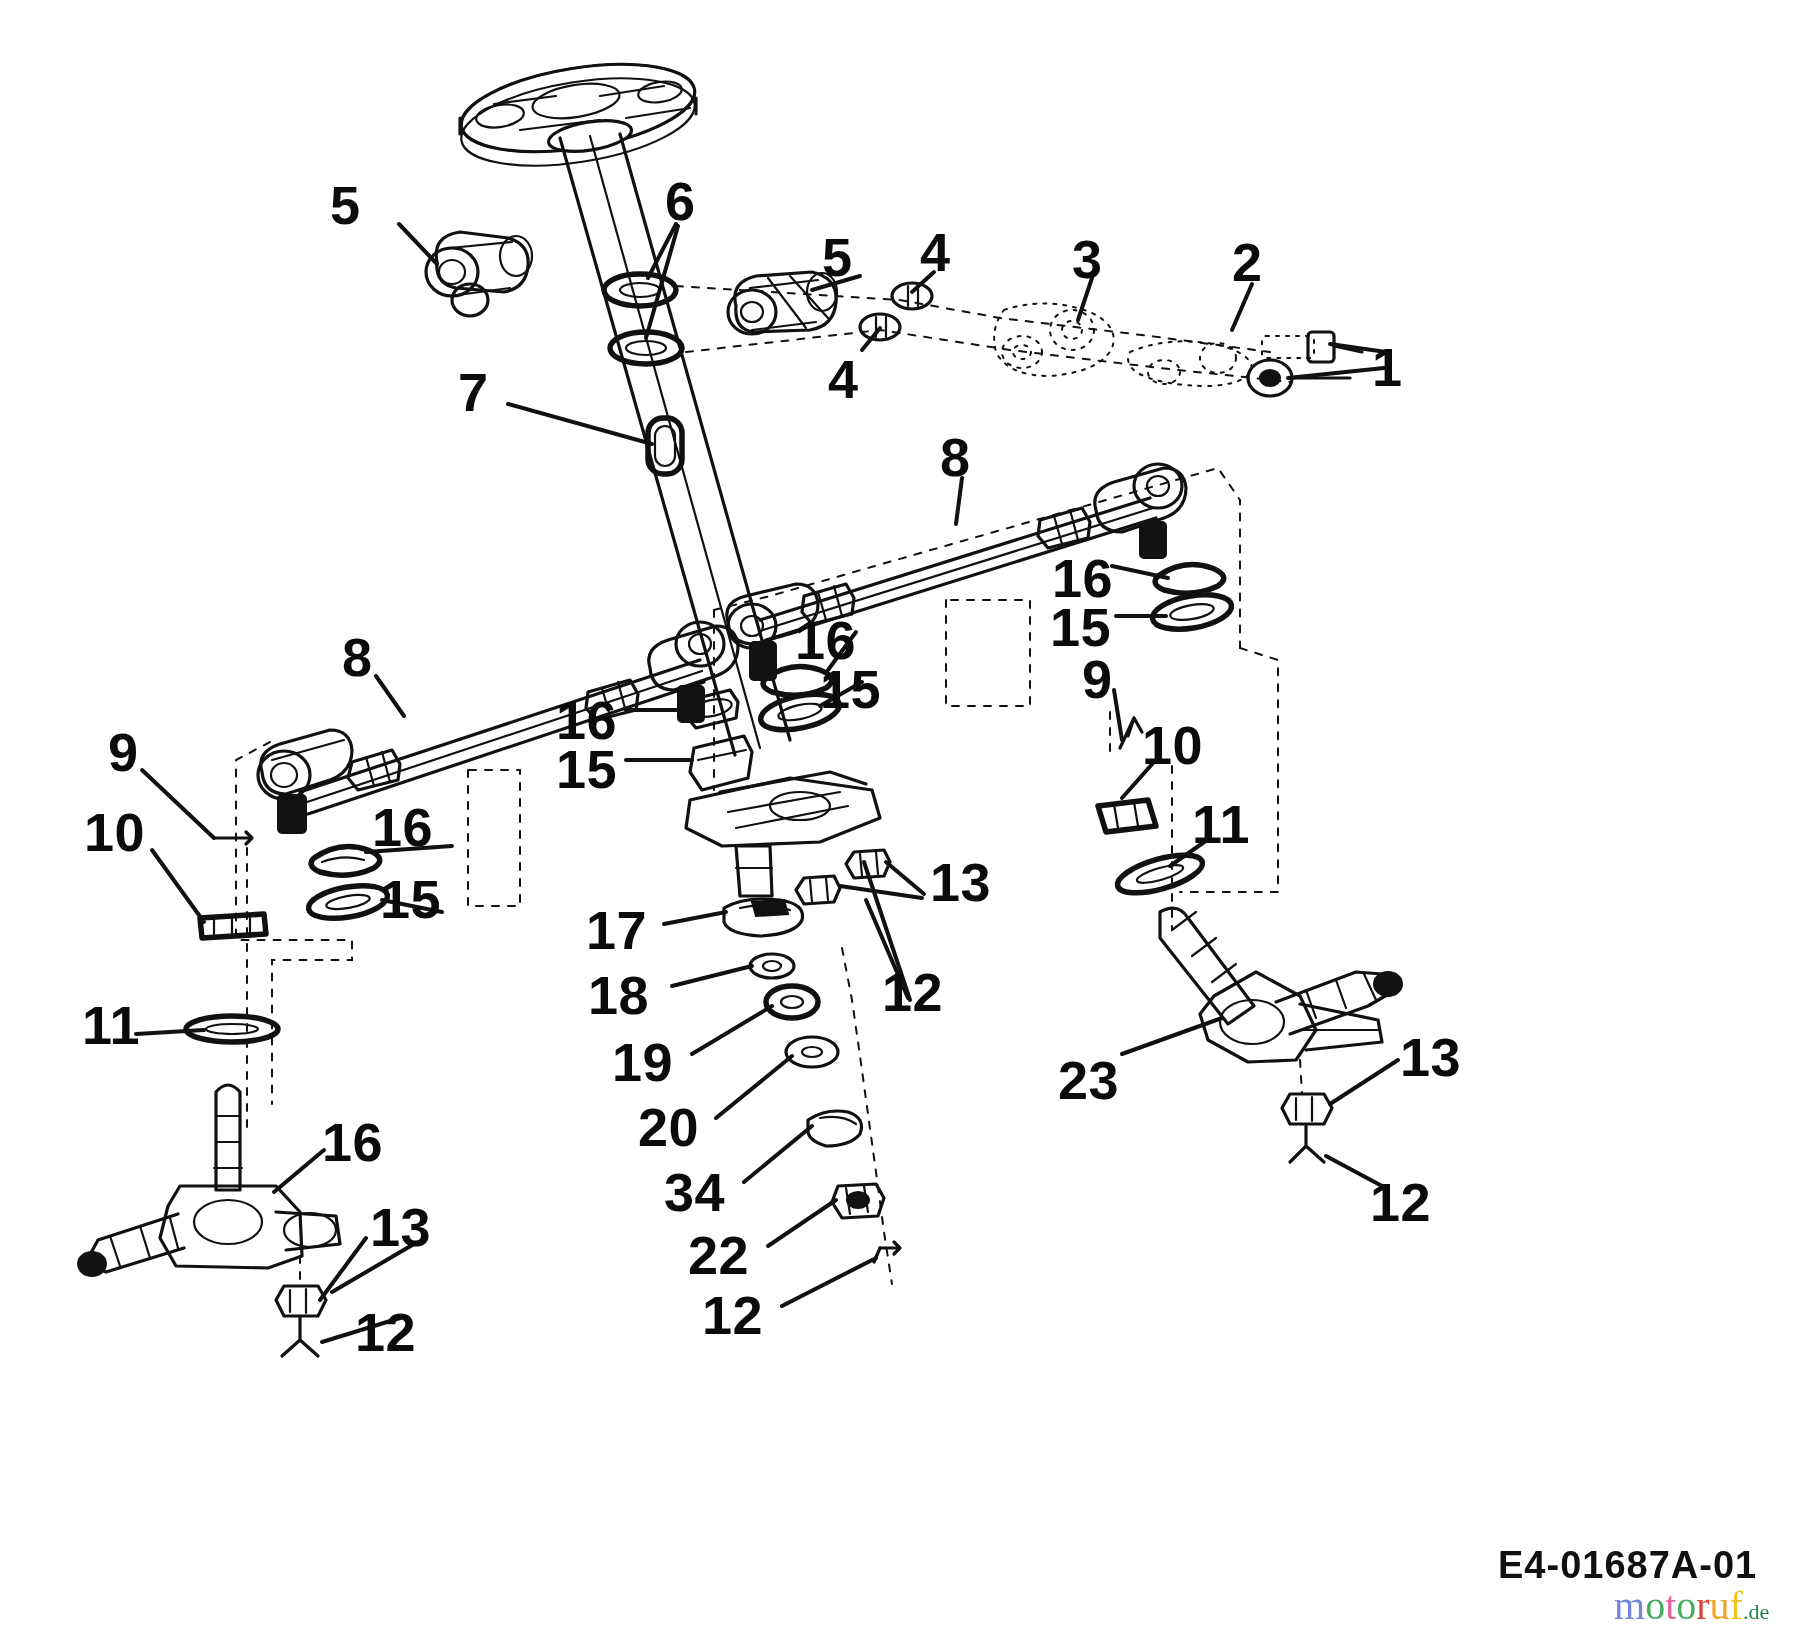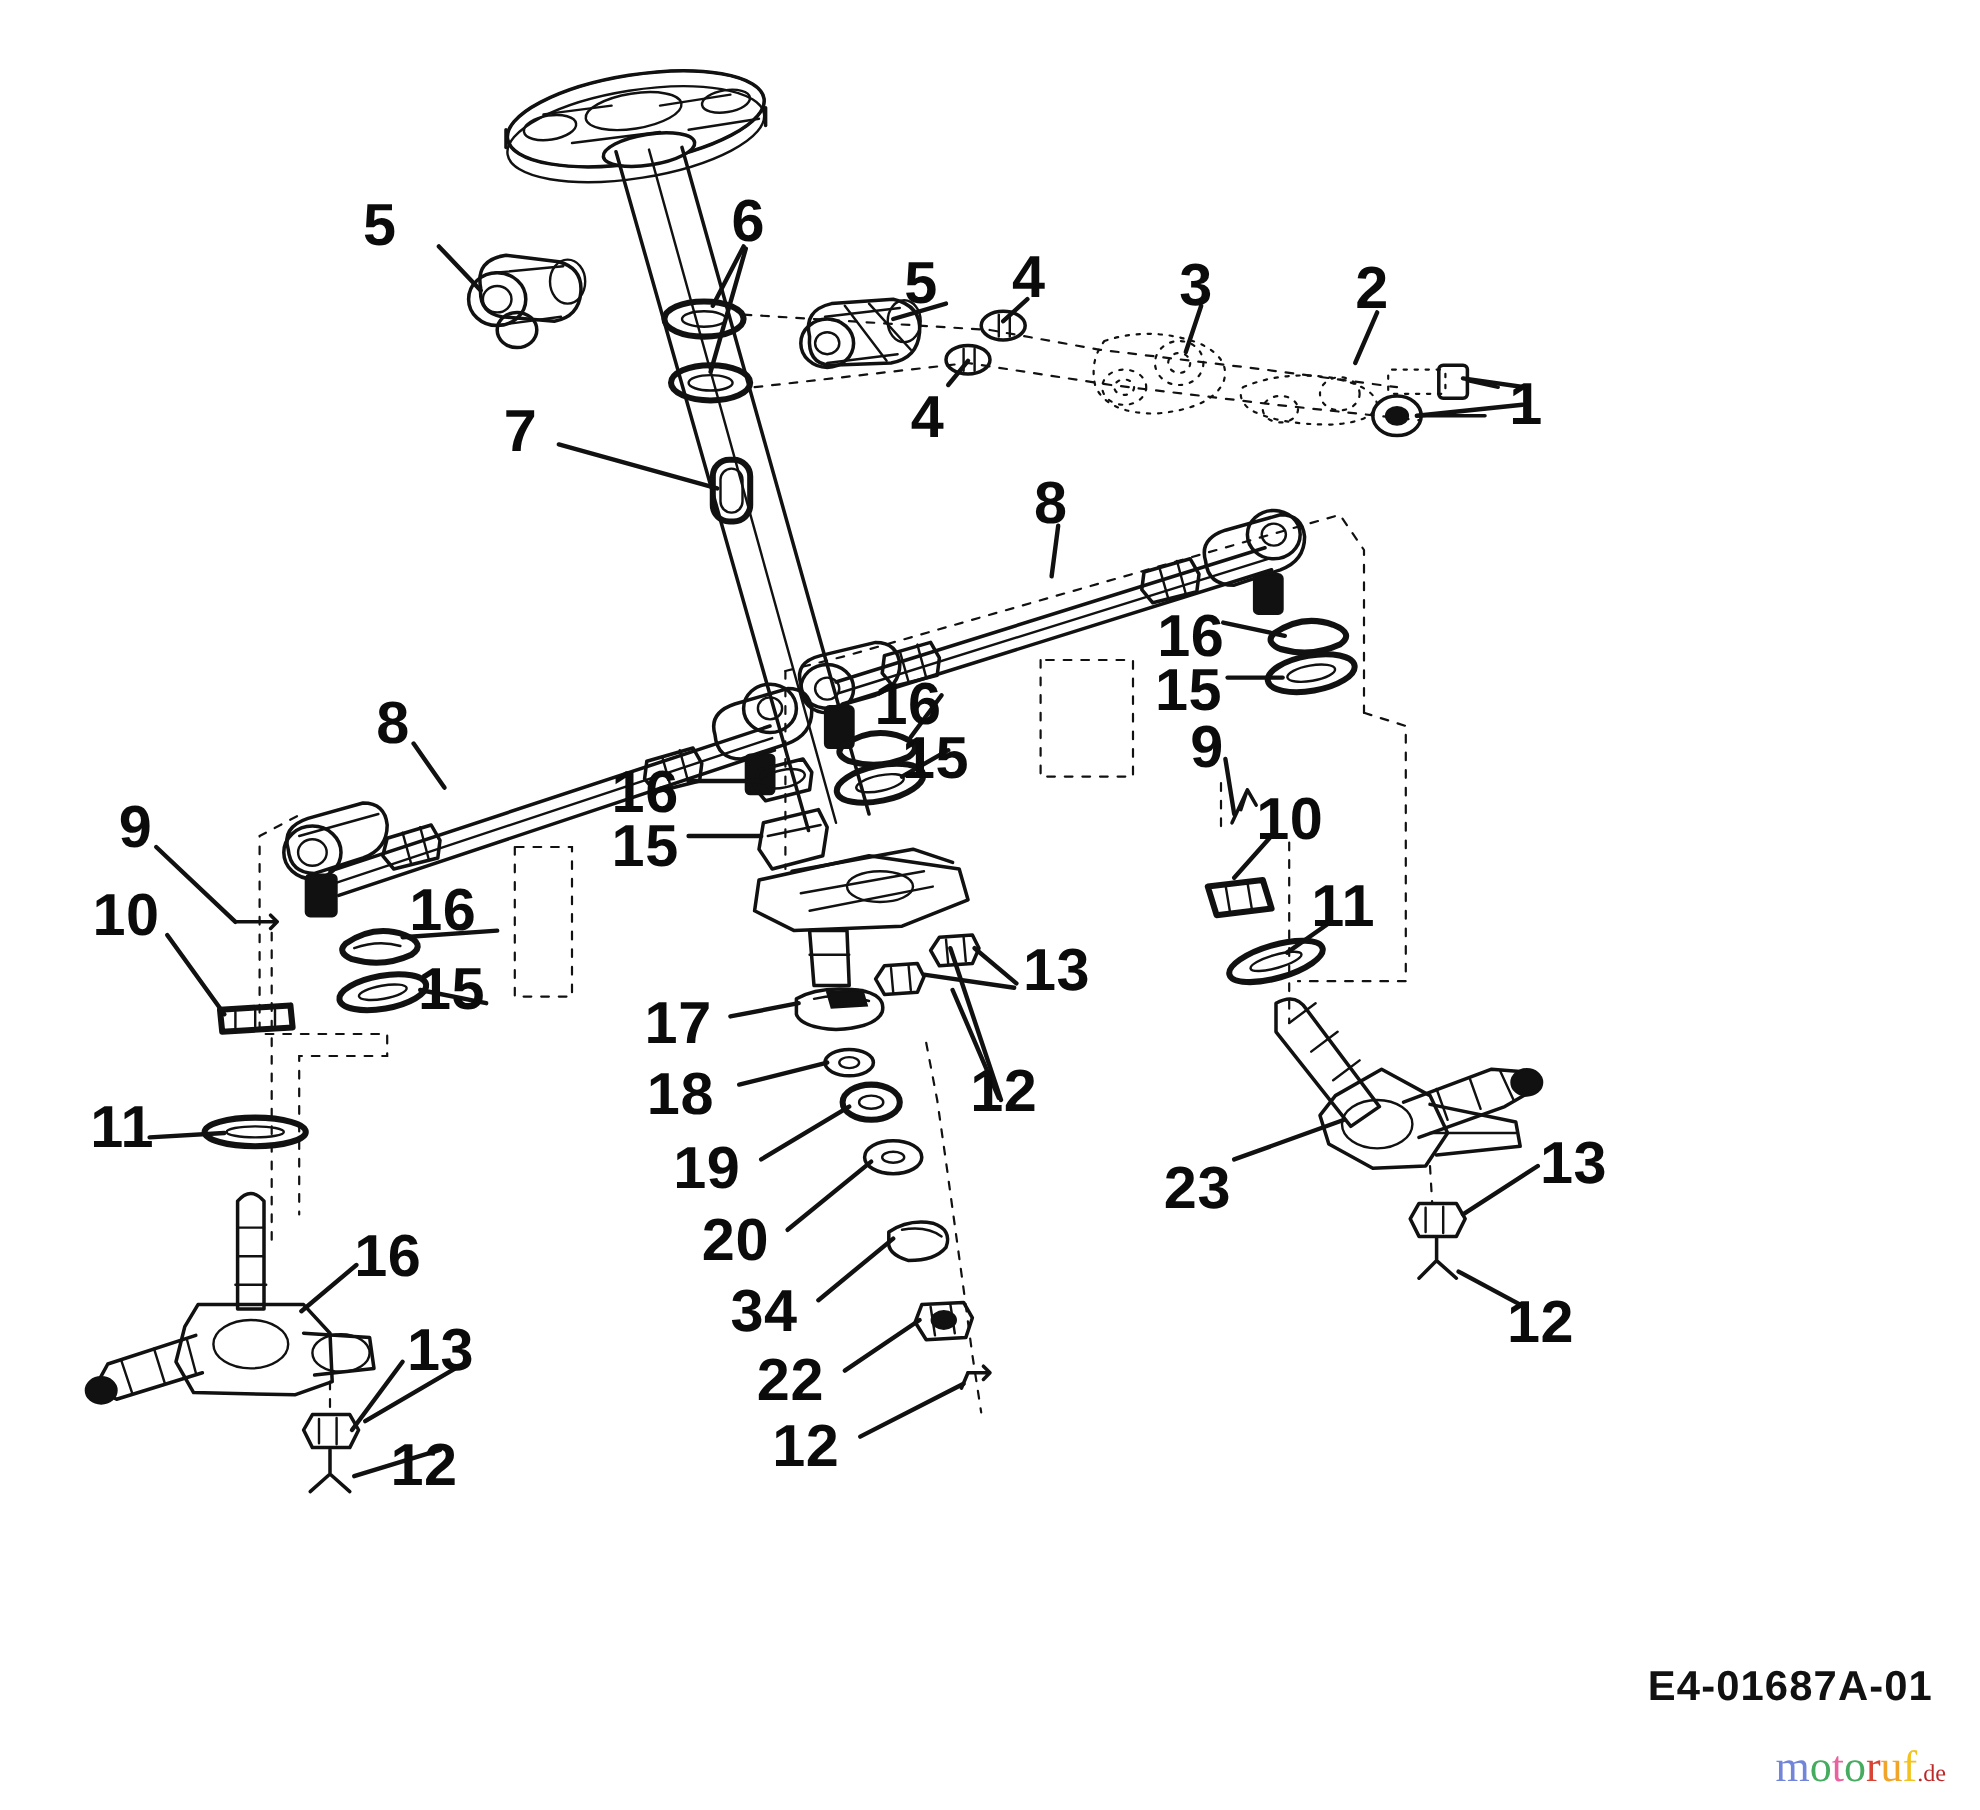--- a/index.html
+++ b/index.html
@@ -46,21 +46,21 @@
     position: absolute;
     font-family: "Liberation Serif", serif;
     font-size: 40px;
     white-space: nowrap;
     line-height: 1;
     opacity: 0.95;
   }
   #watermark span { font-weight: 400; }
   #watermark .suffix {
     font-size: 22px;
-    color: #b91c1c;
+    color: #15803d;
   }
 </style>
 </head>
 <body>
 
 <div id="page">
 
   <svg id="diagram-svg" viewBox="0 0 1800 1645" xmlns="http://www.w3.org/2000/svg">
     <defs>
       <style>
@@ -476,19 +476,19 @@
   <div class="callout" style="left:638px;  top:1100px; font-size:54px;">20</div>
   <div class="callout" style="left:1400px; top:1030px; font-size:54px;">13</div>
   <div class="callout" style="left:664px;  top:1165px; font-size:54px;">34</div>
   <div class="callout" style="left:322px;  top:1115px; font-size:54px;">16</div>
   <div class="callout" style="left:1370px; top:1175px; font-size:54px;">12</div>
   <div class="callout" style="left:688px;  top:1228px; font-size:54px;text-align:center;">22</div>
   <div class="callout" style="left:370px;  top:1200px; font-size:54px;">13</div>
   <div class="callout" style="left:702px;  top:1288px; font-size:54px;">12</div>
   <div class="callout" style="left:355px;  top:1305px; font-size:54px;">12</div>
 
-  <div id="drawing-id" style="left:1498px; top:1512px;text-align:right;">E4-01687A-01</div>
+  <div id="drawing-id" style="left:1498px; top:1544px;text-align:right;">E4-01687A-01</div>
 
   <div id="watermark" style="left:1614px; top:1586px;">
     <span style="color:#6b7fd7;">m</span><span style="color:#3aa757;">o</span><span style="color:#e85a9b;">t</span><span style="color:#3aa757;">o</span><span style="color:#d93b2b;">r</span><span style="color:#f0a01e;">u</span><span style="color:#f2c014;">f</span><span class="suffix">.de</span>
   </div>
 
 </div>
 
 </body></html>

